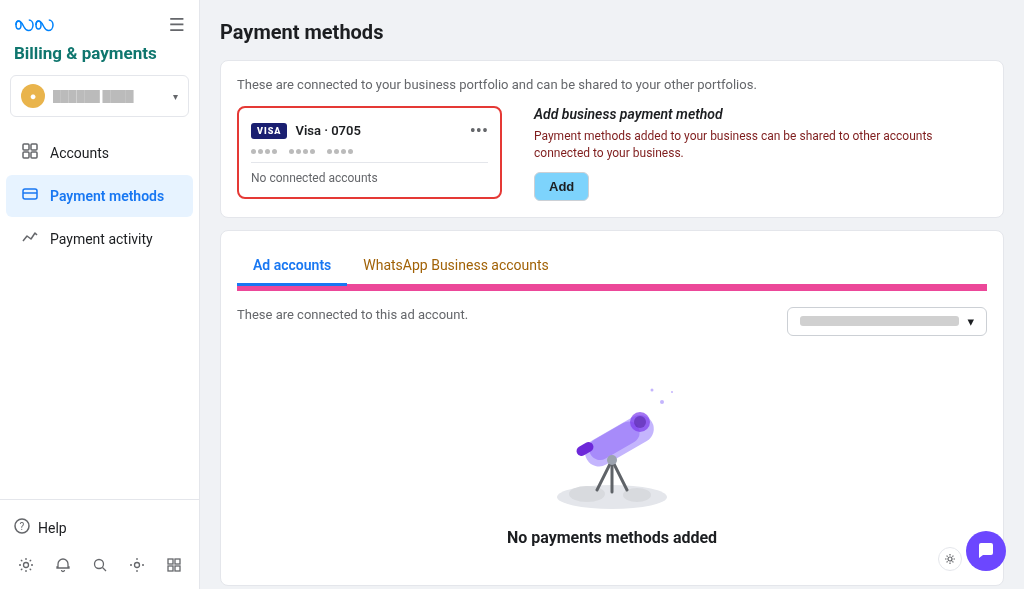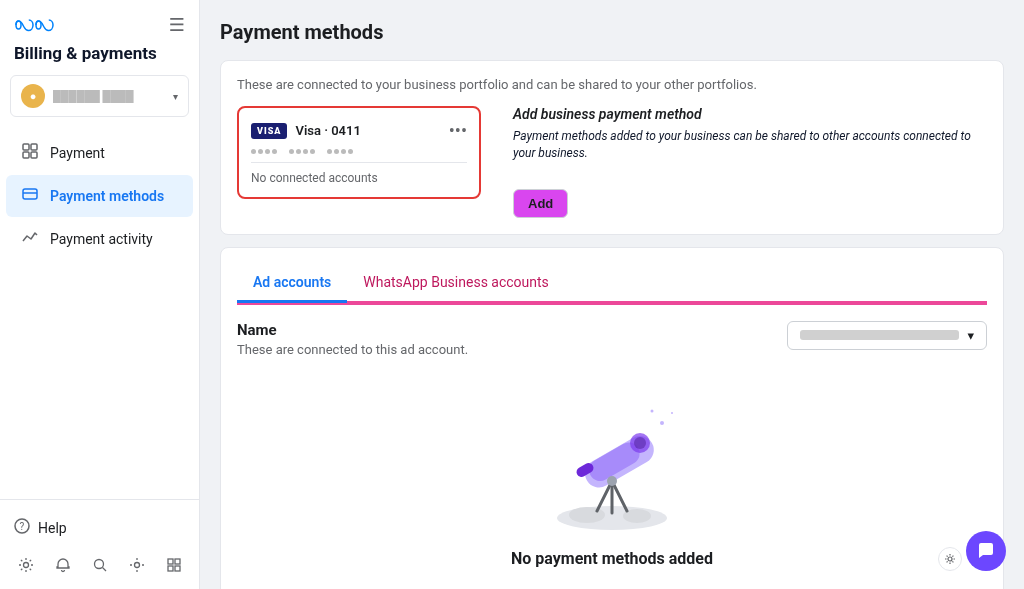--- a/index.html
+++ b/index.html
@@ -22,21 +22,21 @@
       justify-content: space-between;
     }
     .meta-logo {
       display: flex; align-items: center; gap: 4px;
     }
     .meta-logo svg { width: 40px; height: 16px; }
     .sidebar-title {
       padding: 2px 14px 12px 14px;
       font-size: 17px;
       font-weight: 700;
-      color: #0f172a;
+      color: #0f766e;
     }
     .sidebar-account-selector {
       margin: 0 10px 10px 10px;
       border: 1px solid #e4e6eb;
       border-radius: 6px;
       padding: 8px 10px;
       display: flex;
       align-items: center;
       gap: 8px;
       cursor: pointer;
@@ -142,21 +142,21 @@
 
     .payment-method-row {
       display: flex; align-items: flex-start; gap: 16px;
     }
 
     
     .visa-card-box {
       border: 2px solid #e53935;
       border-radius: 8px;
       padding: 12px;
-      width: 244px;
+      width: 265px;
       flex-shrink: 0;
     }
     .visa-card-header {
       display: flex; align-items: center; justify-content: space-between;
       margin-bottom: 8px;
     }
     .visa-info {
       display: flex; align-items: center; gap: 8px;
     }
     .visa-logo {
@@ -177,43 +177,43 @@
     .dot { width: 5px; height: 5px; border-radius: 50%; background: #bbb; }
     .visa-divider { border: none; border-top: 1px solid #e4e6eb; margin: 8px 0; }
     .no-accounts { font-size: 12px; color: #65676b; }
 
     
     .add-bpm {
       flex: 1;
       padding: 0 16px;
     }
     .add-bpm-title { font-size: 14px; font-weight: 600; margin-bottom: 6px; font-style: italic; }
-    .add-bpm-desc { font-size: 12px; color: #0f172a; margin-bottom: 27px; line-height: 1.4; font-style: italic; }
+    .add-bpm-desc { font-size: 12px; color: #7f1d1d; margin-bottom: 10px; line-height: 1.4; }
     .add-btn {
-      background: #d946ef;
+      background: #7dd3fc;
       border: 1px solid #ccd0d5;
       border-radius: 6px;
       padding: 6px 14px;
       font-size: 13px;
       font-weight: 600;
       cursor: pointer;
       color: #1c1e21;
     }
 
     
     .tabs-row {
       display: flex; gap: 0;
-      border-bottom: 4px solid #ec4899;
+      border-bottom: 7px solid #ec4899;
       margin-bottom: 16px;
     }
     .tab {
       padding: 10px 16px;
       font-size: 14px;
       cursor: pointer;
-      color: #be185d;
+      color: #a16207;
       border-bottom: 3px solid transparent;
       margin-bottom: -2px;
     }
     .tab.active {
       color: #1877f2;
       border-bottom: 3px solid #1877f2;
       font-weight: 600;
     }
 
     
@@ -301,21 +301,21 @@
   <nav class="sidebar-nav">
     <div class="nav-item">
       <span class="nav-icon">
         <svg width="18" height="18" viewBox="0 0 18 18" fill="none">
             <rect x="2" y="2" width="6" height="6" rx="1" stroke="#65676b" stroke-width="1.5"></rect>
             <rect x="10" y="2" width="6" height="6" rx="1" stroke="#65676b" stroke-width="1.5"></rect>
             <rect x="2" y="10" width="6" height="6" rx="1" stroke="#65676b" stroke-width="1.5"></rect>
             <rect x="10" y="10" width="6" height="6" rx="1" stroke="#65676b" stroke-width="1.5"></rect>
           </svg>
       </span>
-      <span>Payment</span>
+      <span>Accounts</span>
     </div>
     <div class="nav-item active">
       <span class="nav-icon">
         <svg width="18" height="18" viewBox="0 0 18 18" fill="none">
             <rect x="2" y="4" width="14" height="10" rx="2" stroke="#1877f2" stroke-width="1.5"></rect>
             <line x1="2" y1="8" x2="16" y2="8" stroke="#1877f2" stroke-width="1.5"></line>
           </svg>
       </span>
       <span>Payment methods</span>
     </div>
@@ -381,21 +381,21 @@
 
   <div class="card">
     <p class="portfolio-desc">These are connected to your business portfolio and can be shared to your other portfolios.</p>
 
     <div class="payment-method-row">
 
       <div class="visa-card-box">
         <div class="visa-card-header">
           <div class="visa-info">
             <div class="visa-logo">VISA</div>
-            <span class="visa-number">Visa · 0411</span>
+            <span class="visa-number">Visa · 0705</span>
           </div>
           <span class="three-dots">•••</span>
         </div>
         <div class="card-dots-line">
           <div class="dot-group">
             <div class="dot"></div>
             <div class="dot"></div>
             <div class="dot"></div>
             <div class="dot"></div>
           </div>
@@ -428,21 +428,20 @@
 
   <div class="card">
 
     <div class="tabs-row">
       <div class="tab active">Ad accounts</div>
       <div class="tab">WhatsApp Business accounts</div>
     </div>
 
     <div class="name-section">
       <div>
-        <div class="name-title">Name</div>
         <div class="name-desc">These are connected to this ad account.</div>
       </div>
       <div class="dropdown-selector">
         <div class="dropdown-blur"></div>
         <span>▾</span>
       </div>
     </div>
 
     <div class="empty-state">
 
@@ -463,21 +462,21 @@
         <circle cx="108" cy="50" r="6" fill="#4c1d95" opacity="0.5"></circle>
 
         <rect x="44" y="72" width="18" height="10" rx="5" fill="#6d28d9" transform="rotate(-30 53 77)"></rect>
 
         <circle cx="80" cy="88" r="5" fill="#9ca3af"></circle>
 
         <circle cx="130" cy="30" r="2" fill="#c4b5fd"></circle>
         <circle cx="120" cy="18" r="1.5" fill="#c4b5fd"></circle>
         <circle cx="140" cy="20" r="1" fill="#c4b5fd"></circle>
       </svg>
-      <div class="empty-title">No payment methods added</div>
+      <div class="empty-title">No payments methods added</div>
 
     </div>
   </div>
 </div>
 
 <div class="chat-bubble">
   <svg width="20" height="20" viewBox="0 0 20 20" fill="none">
     <path d="M3 4a2 2 0 0 1 2-2h10a2 2 0 0 1 2 2v8a2 2 0 0 1-2 2H7l-4 3V4z" fill="#fff"></path>
   </svg>
 </div>

